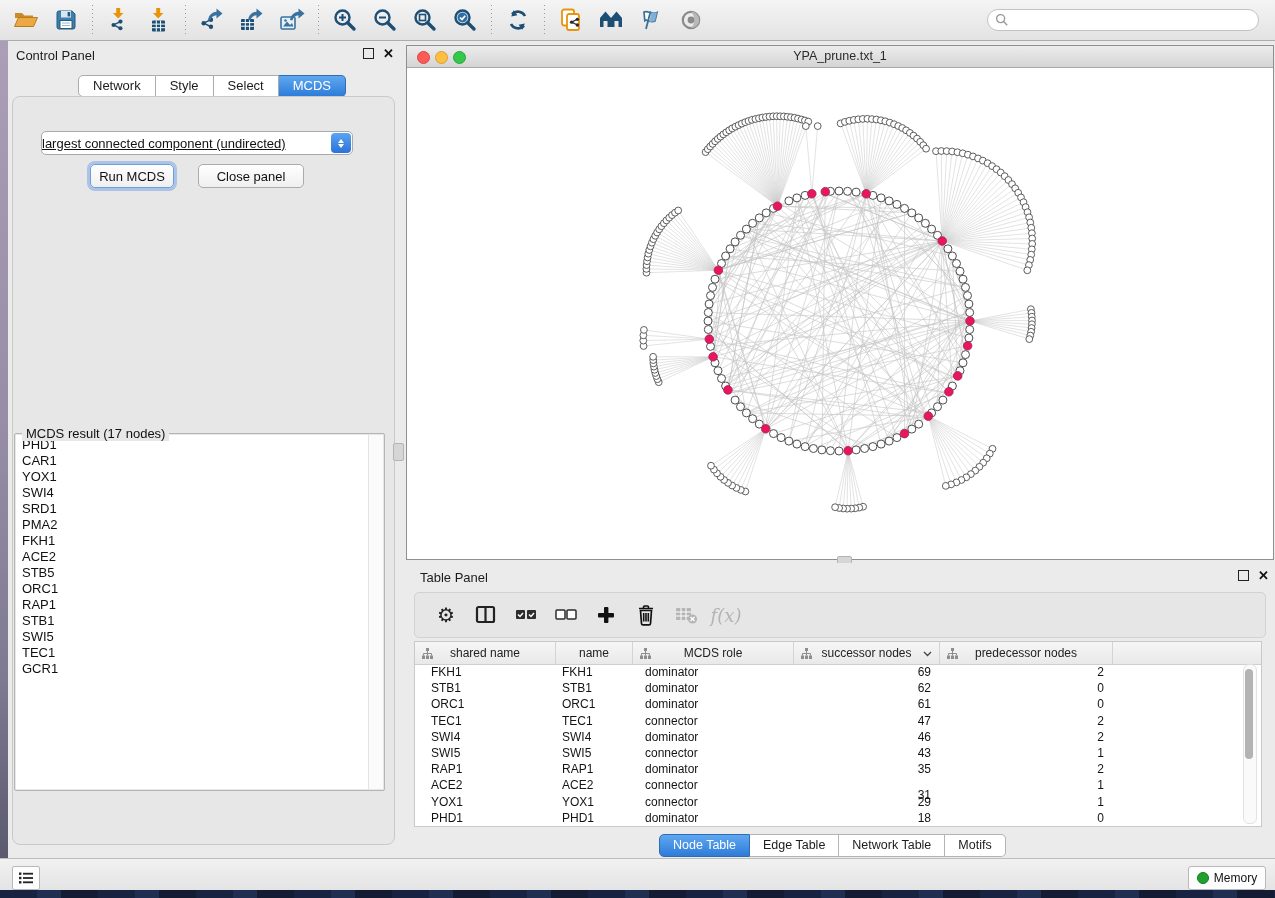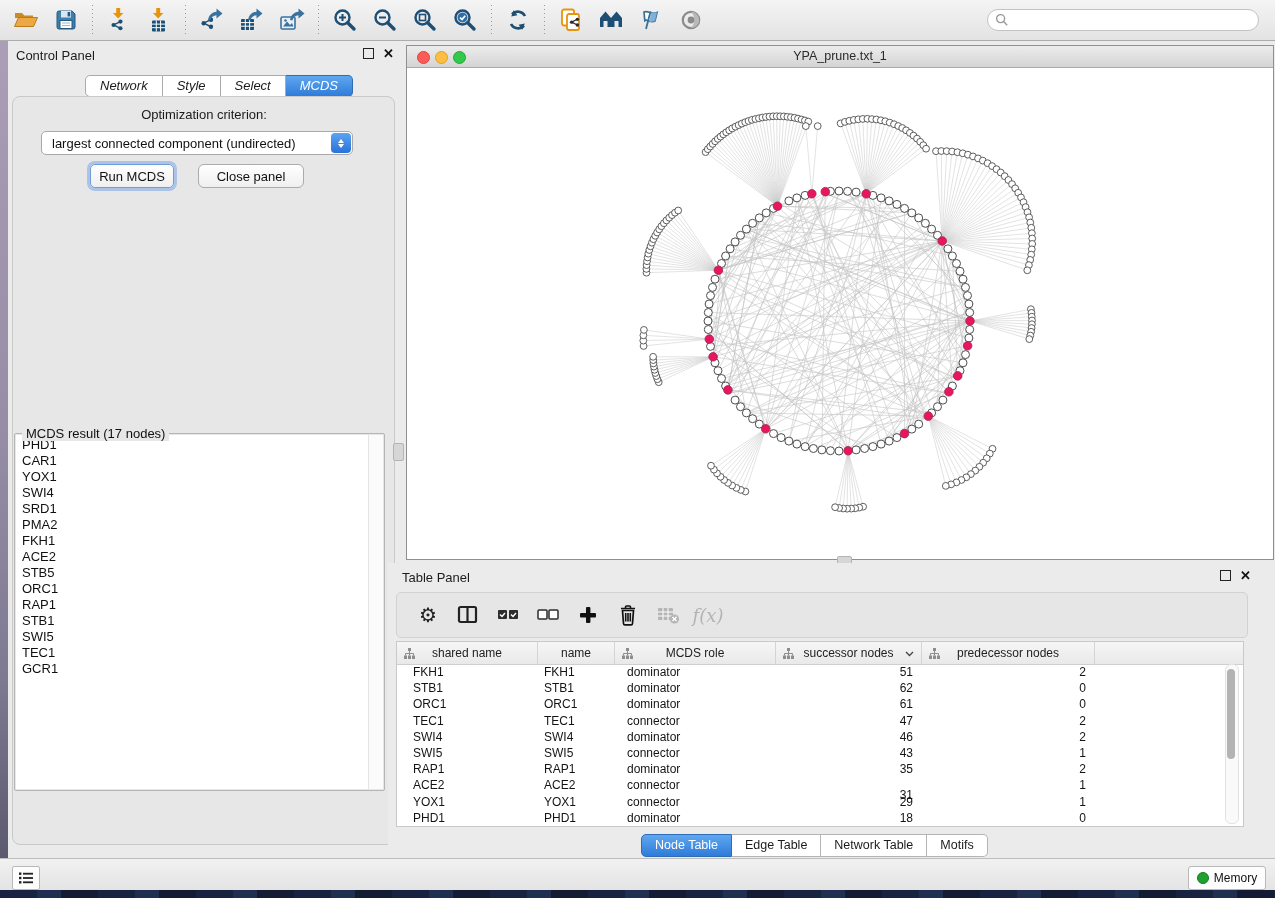--- a/index.html
+++ b/index.html
@@ -25,43 +25,43 @@
   #search-box input{border:none;outline:none;flex:1;height:16px;font-size:12px;background:transparent;font-family:"Liberation Sans",sans-serif;}
 
   
   #control-panel{position:absolute;left:8px;top:41px;width:392px;height:817px;background:#ebebeb;}
   .panel-header{position:absolute;left:0;top:0;right:0;height:28px;}
   .panel-title{position:absolute;left:8px;top:7px;font-size:13px;color:#1c1c1c;}
   .win-icons{position:absolute;right:6px;top:7px;display:flex;gap:9px;align-items:center;}
   .float-icon{width:9px;height:9px;border:1.5px solid #222;display:inline-block;}
   .close-icon{font-size:13px;font-weight:bold;color:#111;line-height:9px;}
 
-  #cp-tabs{position:absolute;left:77px;top:34px;display:flex;font-style:italic;}
+  #cp-tabs{position:absolute;left:70px;top:34px;display:flex;}
   .seg-tab{height:20px;line-height:20px;background:#fff;border:1px solid #ababab;border-left:none;
     font-size:13px;color:#1c1c1c;padding:0 14px;text-align:center;}
   .seg-tab:first-child{border-left:1px solid #ababab;border-radius:5px 0 0 5px;}
   .seg-tab:last-child{border-radius:0 5px 5px 0;}
   .seg-tab.active{background:linear-gradient(#5fa7f0,#2e7cd9);color:#fff;border-color:#2f6cb4;}
 
   #cp-content{position:absolute;left:4px;top:55px;width:383px;height:749px;background:#e7e7e7;
     border:1px solid #c9c9c9;border-radius:8px;box-sizing:border-box;}
   #opt-label{position:absolute;left:0;right:0;top:66px;text-align:center;font-size:13px;color:#1a1a1a;}
   #opt-select{position:absolute;left:33px;top:90px;width:312px;height:24px;background:#fff;
     border:1px solid #a9a9a9;border-radius:5px;box-sizing:border-box;font-size:13px;color:#111;
-    display:flex;align-items:center;padding-left:10px;}
+    display:flex;align-items:center;text-decoration:underline;}
   #opt-stepper{position:absolute;right:1px;top:1px;width:20px;height:20px;border-radius:4px;
     background:linear-gradient(#5ba4f2,#2a72d8);display:flex;flex-direction:column;align-items:center;justify-content:center;gap:1px;}
   .step-arrow{width:0;height:0;border-left:3.5px solid transparent;border-right:3.5px solid transparent;}
   .step-up{border-bottom:4.5px solid #fff;}
   .step-down{border-top:4.5px solid #fff;}
   .cp-btn{position:absolute;top:123px;height:24px;background:linear-gradient(#ffffff,#efefef);
     border:1px solid #ababab;border-radius:5px;font-size:13px;color:#111;
     display:flex;align-items:center;justify-content:center;box-sizing:border-box;}
   #run-btn{left:82px;width:84px;border-color:#6f9fd8;box-shadow:0 0 0 3px rgba(110,160,230,.5);}
-  #close-btn{left:190px;width:106px;border-radius:6px;}
+  #close-btn{left:190px;width:106px;}
 
   #mcds-group{position:absolute;left:6px;top:385px;width:371px;height:365px;}
   #mcds-border{position:absolute;left:0;top:7px;right:0;bottom:0;border:1px solid #b5b5b5;border-radius:2px;}
   #mcds-title{position:absolute;left:8px;top:0;background:#e7e7e7;padding:0 4px;font-size:13px;color:#111;}
   #mcds-list{position:absolute;left:2px;top:9px;right:2px;bottom:2px;background:#fff;overflow:hidden;padding:2px 0 0 6px;}
   .mcds-item{font-size:13px;line-height:16px;color:#111;}
   #mcds-scroll{position:absolute;top:9px;right:2px;width:14px;bottom:2px;background:#fbfbfb;border-left:1px solid #e4e4e4;}
 
   
   #network-panel{position:absolute;left:406px;top:45px;width:868px;height:515px;box-sizing:border-box;
@@ -73,21 +73,21 @@
   #tl-yellow{left:28px;background:#fdbe41;border:0.5px solid #d8a133;}
   #tl-green{left:46px;background:#34c84a;border:0.5px solid #27a53a;}
   #net-title{position:absolute;left:0;right:0;top:3px;text-align:center;font-size:12.5px;font-weight:500;color:#2b2b2b;}
   #network-canvas{position:absolute;left:0;top:21px;}
 
   
   #v-grip{position:absolute;left:393px;top:443px;width:9px;height:16px;background:#d6d6d6;border:1px solid #b4b4b4;border-radius:2px;}
   #h-grip{position:absolute;left:837px;top:556px;width:13px;height:7px;background:#d6d6d6;border:1px solid #b4b4b4;border-radius:2px;}
 
   
-  #table-panel{position:absolute;left:388px;top:563px;width:869px;height:295px;background:#ebebeb;}
+  #table-panel{position:absolute;left:406px;top:563px;width:869px;height:295px;background:#ebebeb;}
   #tp-toolbar{position:absolute;left:8px;top:29px;width:852px;height:46px;background:#e6e6e6;
     border:1px solid #d2d2d2;border-radius:5px;box-sizing:border-box;display:flex;align-items:center;padding-left:16px;gap:10px;}
   .tp-btn{width:30px;height:30px;display:flex;align-items:center;justify-content:center;}
   .glyph{font-size:20px;color:#222;}
   .fx{font-family:"DejaVu Serif",serif;font-style:italic;font-size:18px;color:#b3b3b3;}
 
   #table-wrap{position:absolute;left:8px;top:78px;width:848px;height:186px;background:#fff;
     border:1px solid #c9c9c9;box-sizing:border-box;overflow:hidden;}
   #thead{position:absolute;left:0;top:0;right:0;height:22px;background:linear-gradient(#f6f6f6,#e9e9e9);
     border-bottom:1px solid #cfcfcf;display:flex;}
@@ -302,21 +302,20 @@
         <span class="close-icon">✕</span>
       </span>
     </div>
     <div id="cp-tabs">
         <div class="seg-tab">Network</div>
         <div class="seg-tab">Style</div>
         <div class="seg-tab">Select</div>
         <div class="seg-tab active">MCDS</div>
       </div>
     <div id="cp-content"></div>
-    <div id="opt-label">Optimization criterion:</div>
     <div id="opt-select">
       <span>largest connected component (undirected)</span>
       <span id="opt-stepper">
         <span class="step-arrow step-up"></span>
           <span class="step-arrow step-down"></span>
       </span>
     </div>
     <div id="run-btn" class="cp-btn">Run MCDS</div>
     <div id="close-btn" class="cp-btn">Close panel</div>
 
@@ -1087,21 +1086,21 @@
             </svg>
             <span>predecessor nodes</span>
           </div>
           <div class="th" style="flex: 1 1 0%; border-right: none;"></div>
         </div>
       <div id="tbody">
           <div class="trow">
             <div class="td l" style="width: 141px;">FKH1</div>
             <div class="td l2" style="width: 77px;">FKH1</div>
             <div class="td l3" style="width: 161px;">dominator</div>
-            <div class="td r" style="width: 146px;">51</div>
+            <div class="td r" style="width: 146px;">69</div>
             <div class="td r" style="width: 173px;">2</div>
           </div>
           <div class="trow">
             <div class="td l" style="width: 141px;">STB1</div>
             <div class="td l2" style="width: 77px;">STB1</div>
             <div class="td l3" style="width: 161px;">dominator</div>
             <div class="td r" style="width: 146px;">62</div>
             <div class="td r" style="width: 173px;">0</div>
           </div>
           <div class="trow">

